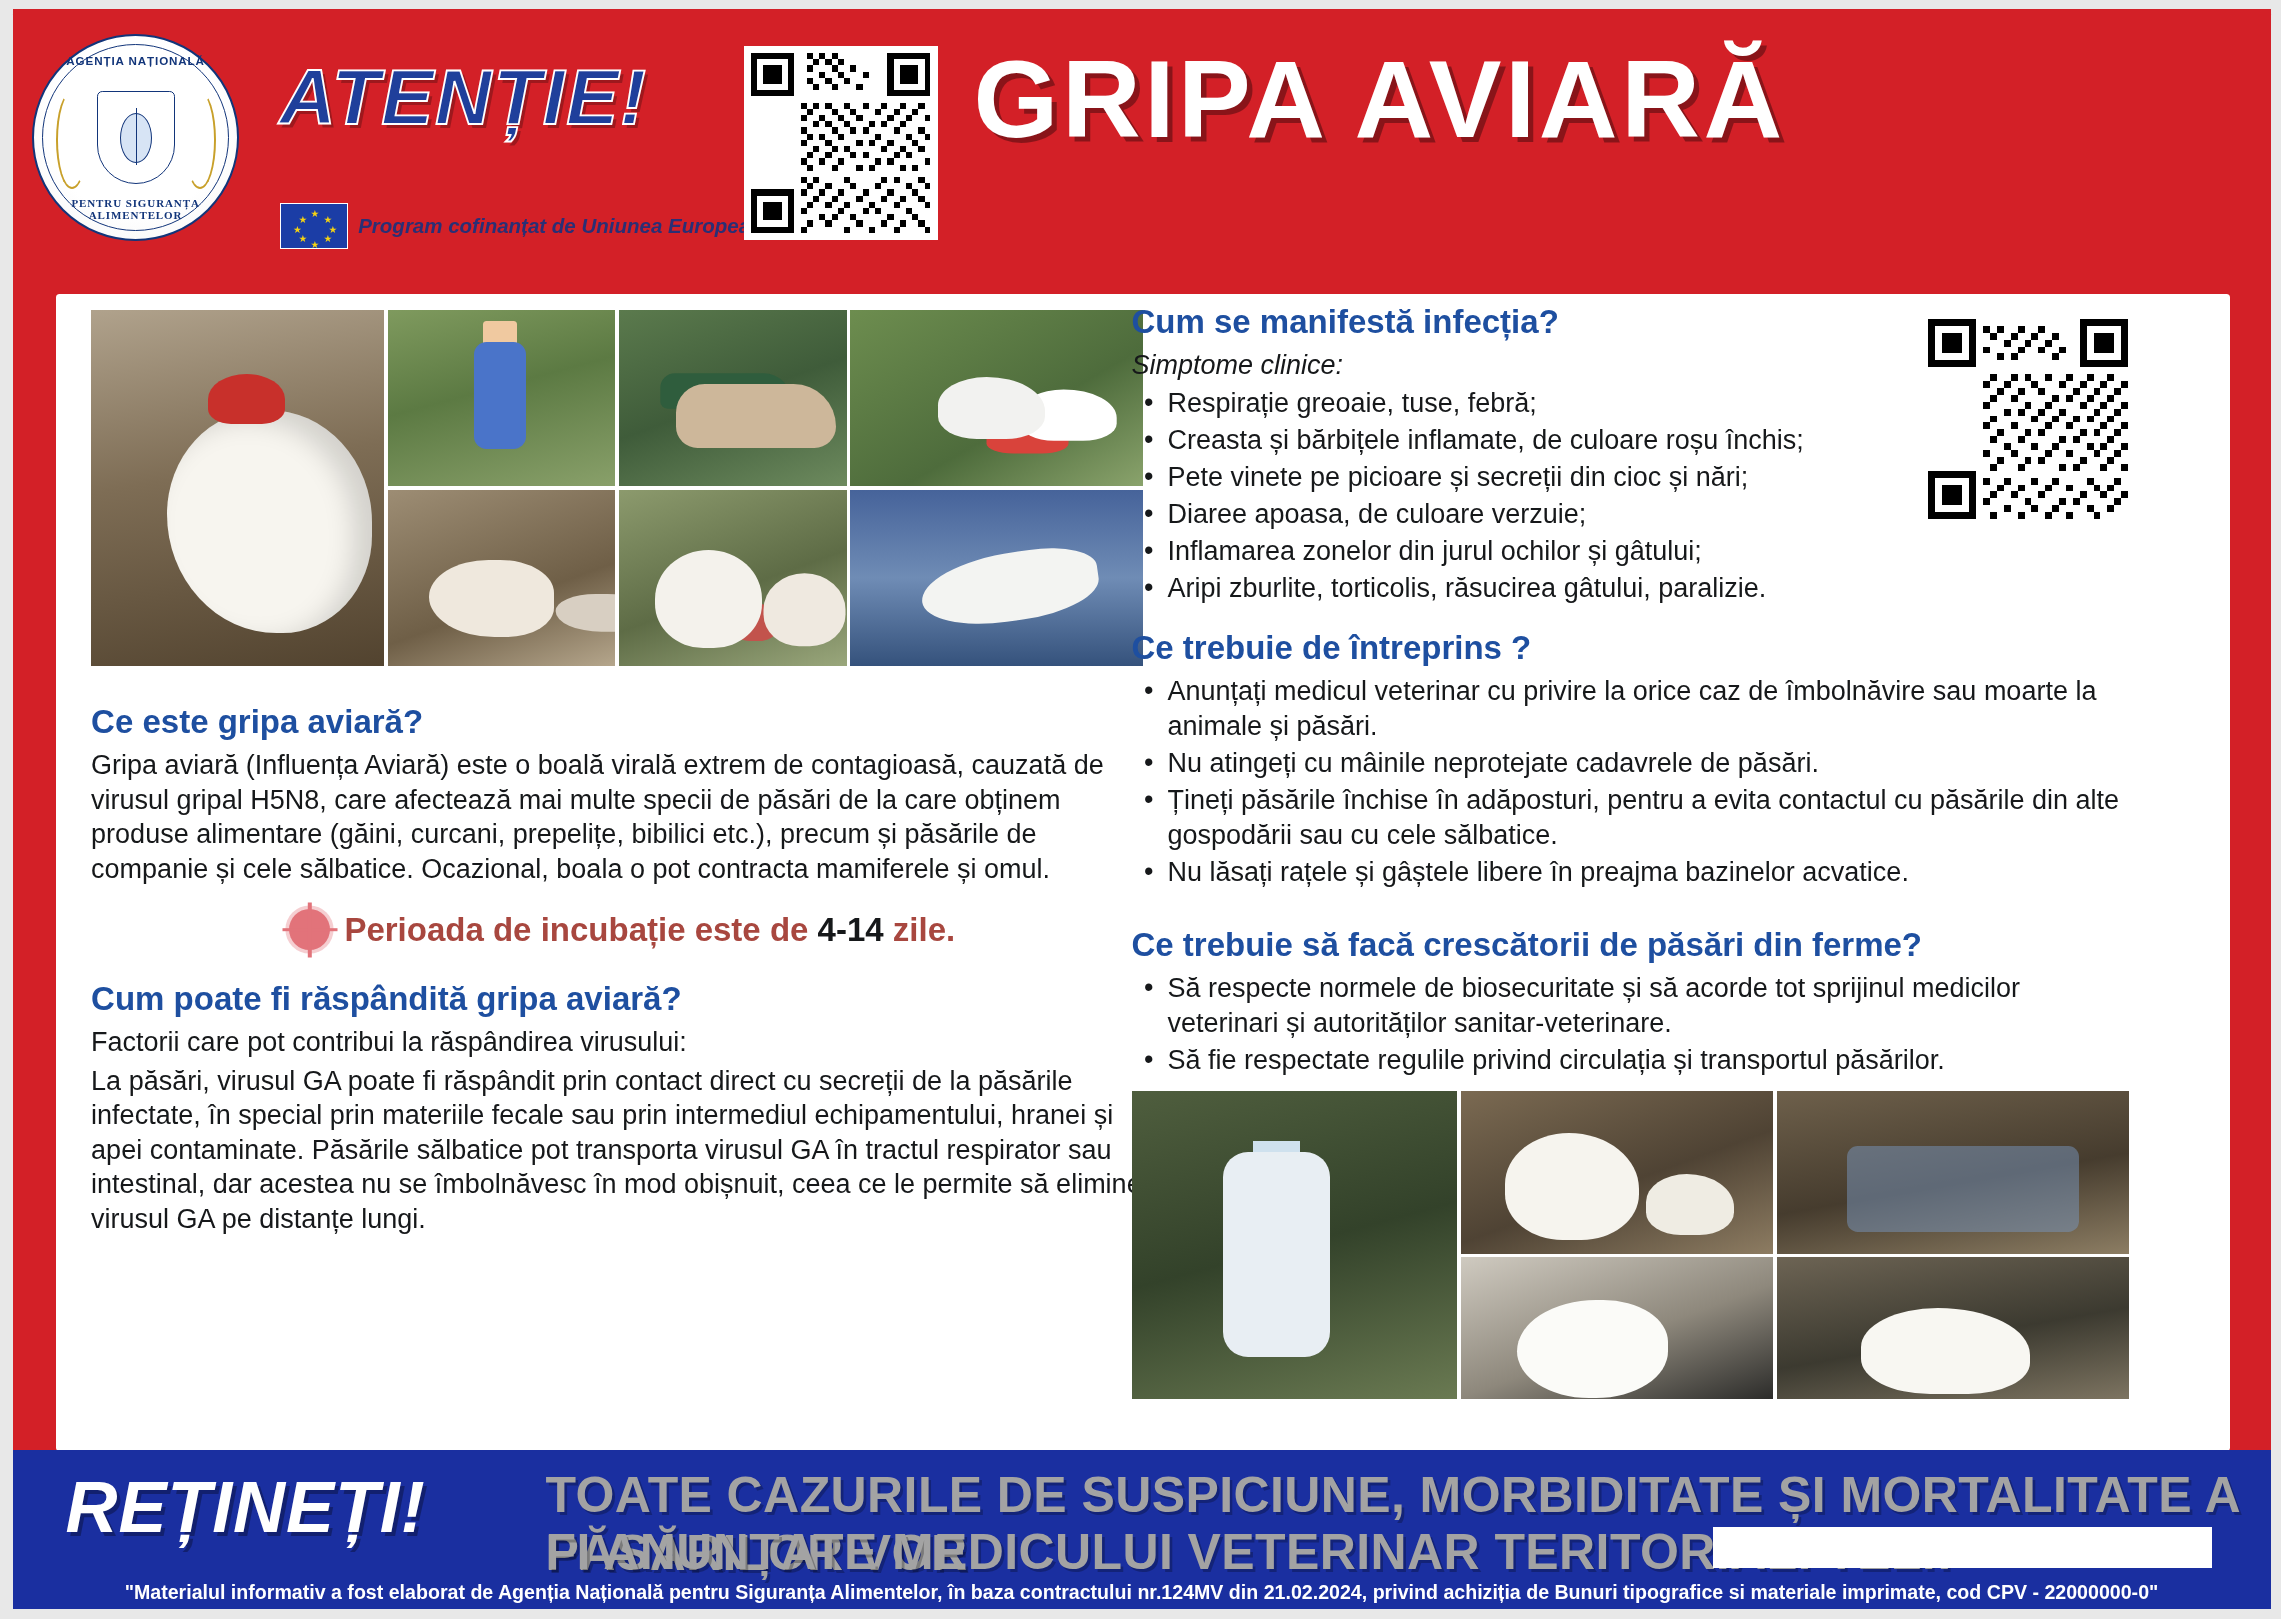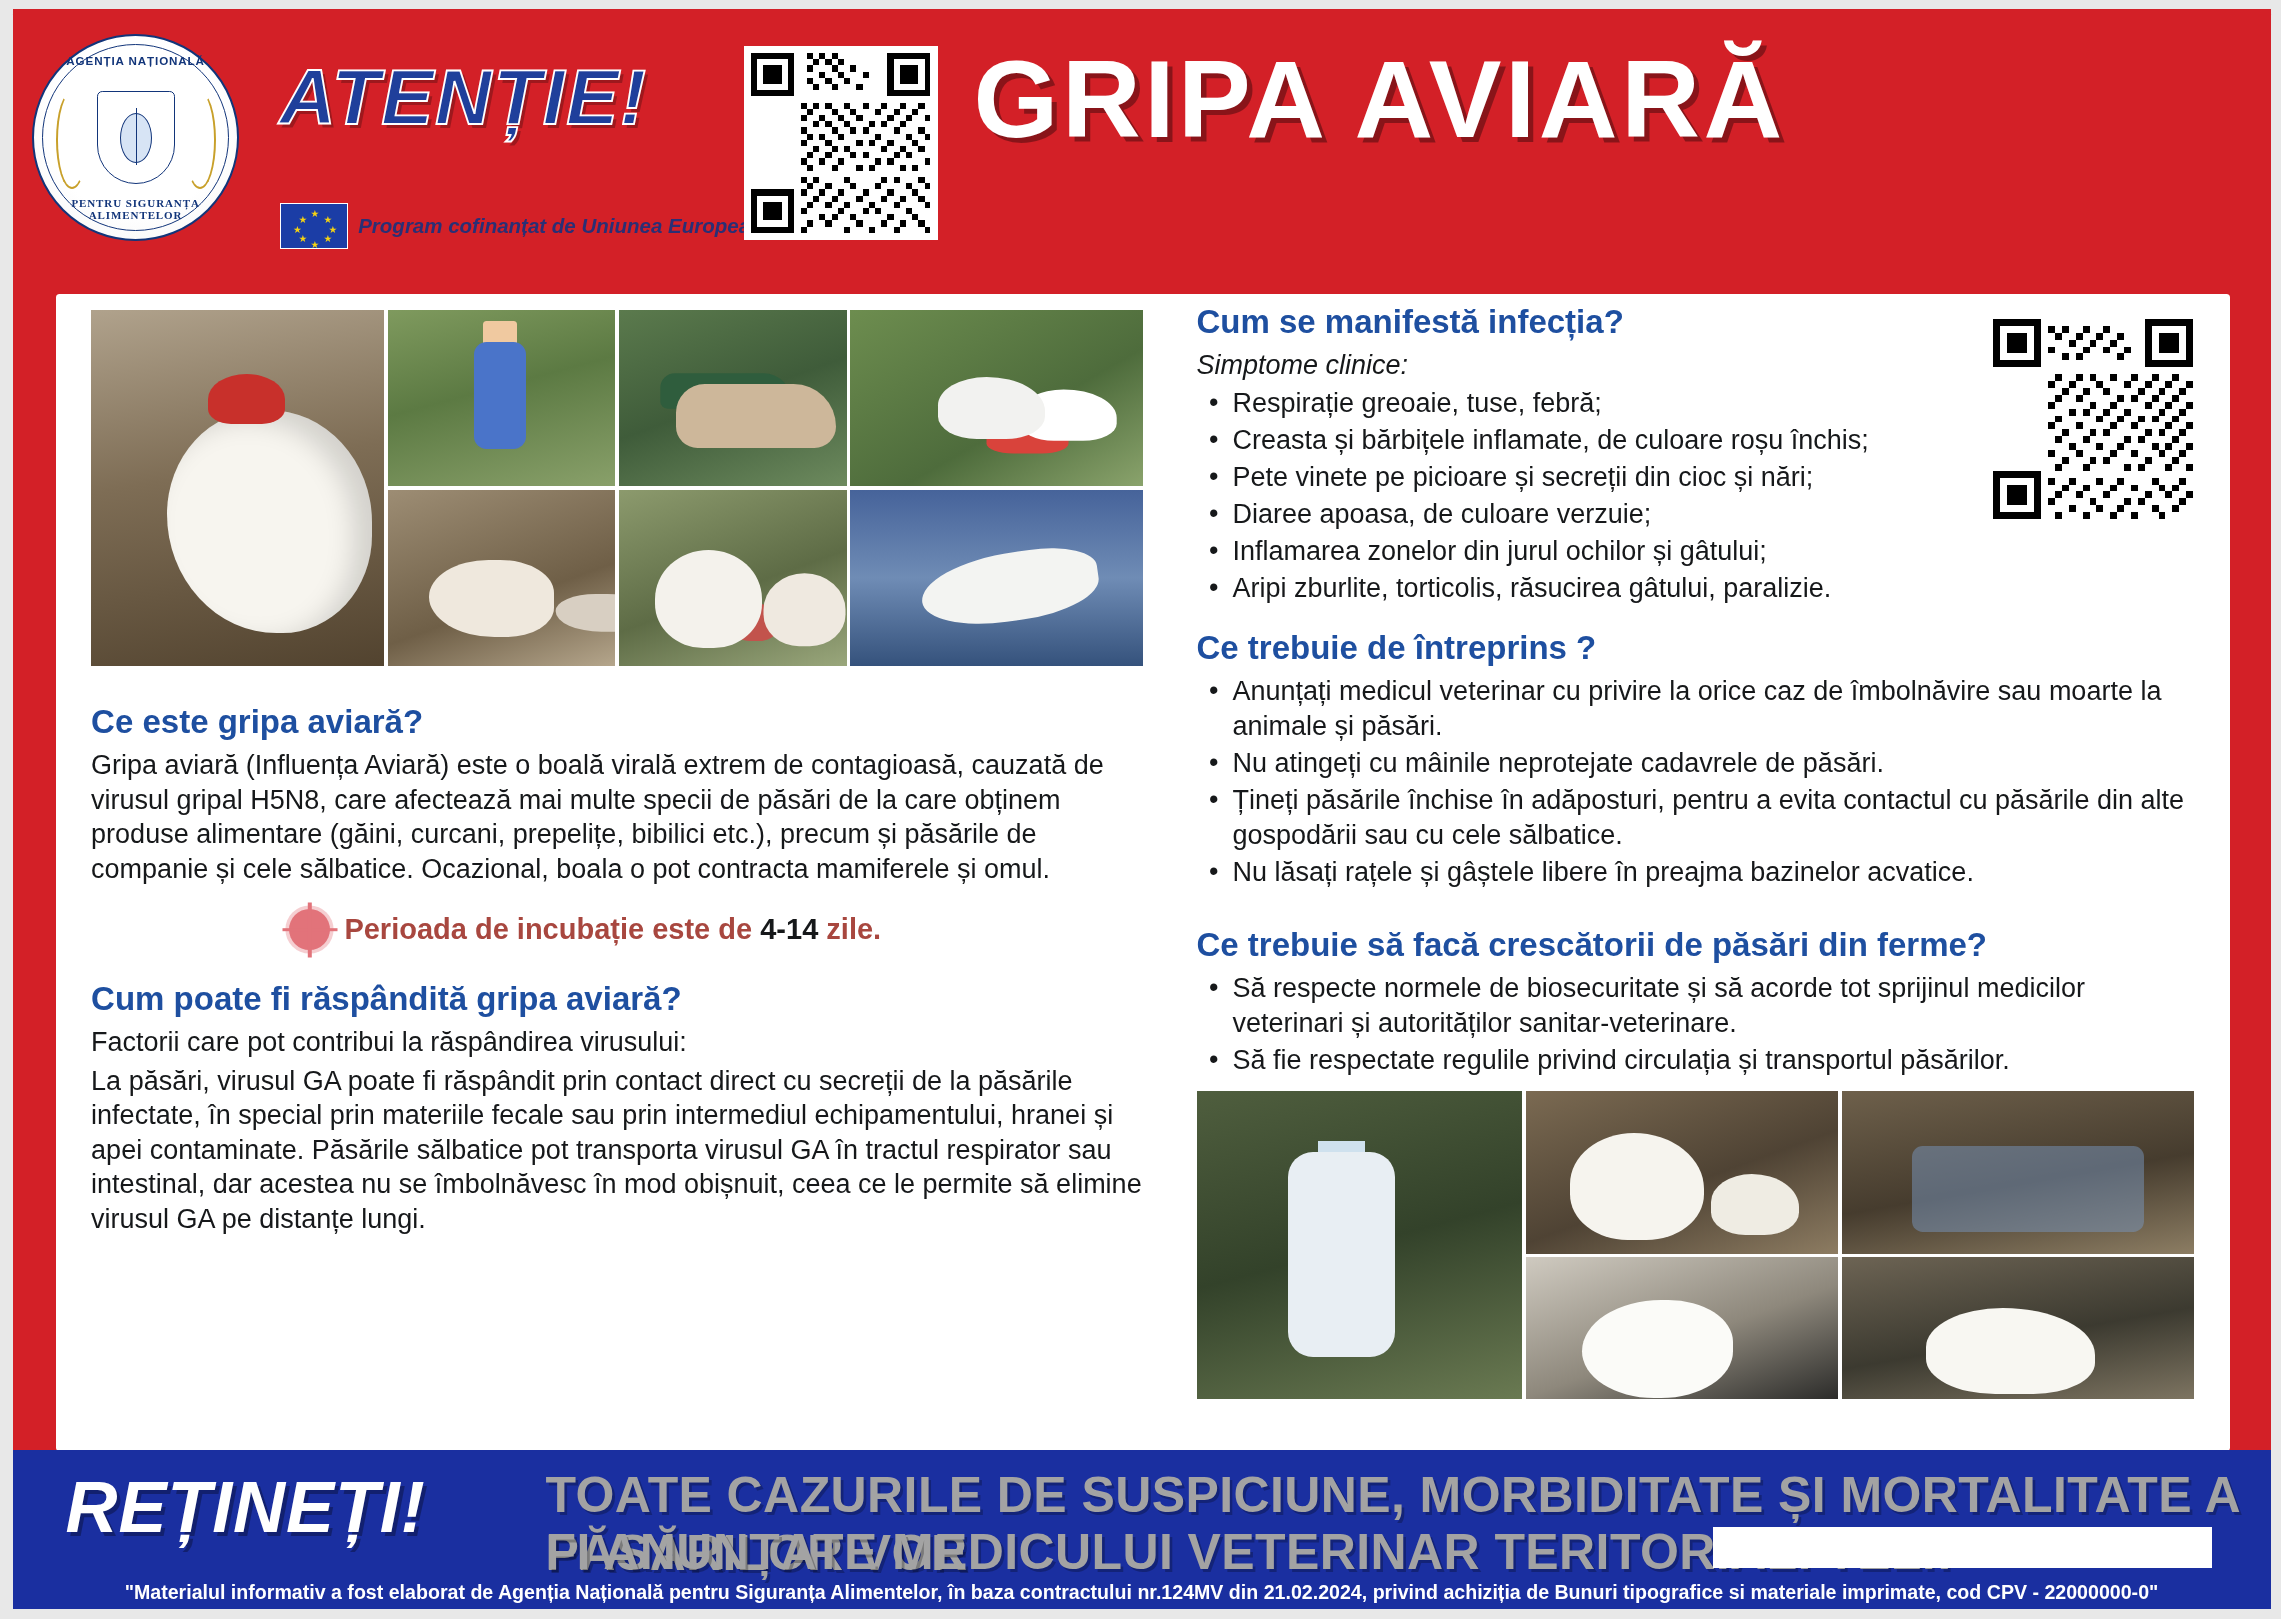--- a/index.html
+++ b/index.html
@@ -158,21 +158,21 @@
 
   
   .card {
     position: absolute;
     left: 43px; top: 285px;
     width: 2174px; height: 1157px;
     background: #ffffff;
     border-radius: 3.6px;
   }
   .col-left { position: absolute; left: 19.6px; top: 16px; width: 1089px; }
-  .col-right { position: absolute; left: 1141px; top: 9px; width: 1016px; }
+  .col-right { position: absolute; left: 1076px; top: 9px; width: 1016px; }
   .strip-top {
     position: relative;
     width: 1052px; height: 356px;
     display: grid;
     grid-template-columns: 1.35fr 1.05fr 1.05fr 1.35fr;
     grid-template-rows: 1fr 1fr;
     gap: 3.6px;
     margin-left: 16px;
   }
   .ph { position: relative; overflow: hidden; background: #8fa37c; }
@@ -339,21 +339,21 @@
   }
   .virus-icon:before, .virus-icon:after {
     content: "";
     position: absolute; left: 50%; top: 50%;
     width: 55px; height: 3.6px;
     background: #e2737a;
     transform: translate(-50%,-50%);
   }
   .virus-icon:after { transform: translate(-50%,-50%) rotate(90deg); }
   .incub-text {
-    font-size: 29px; font-weight: bold; color: #a8473f;
+    font-size: 33px; font-weight: bold; color: #a8473f;
   }
   .incub-text .plain { color: #16181a; font-weight: bold; }
 
   .qr-right {
     position: absolute;
     right: 19.6px; top: 16px;
     width: 200px; height: 200px;
     background: #ffffff;
   }
 

